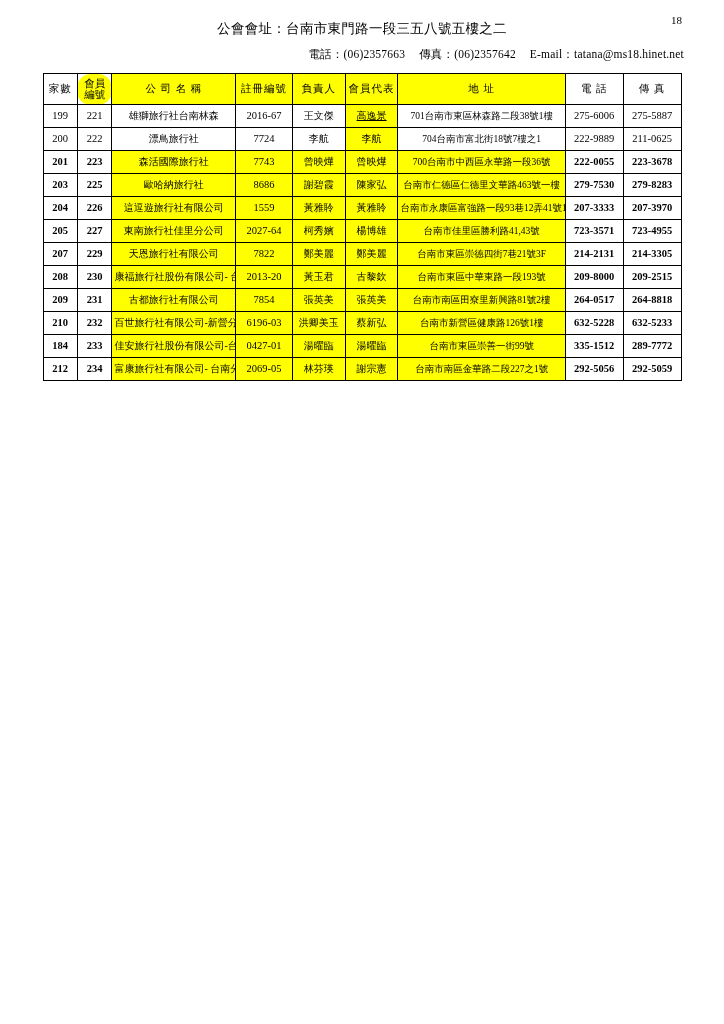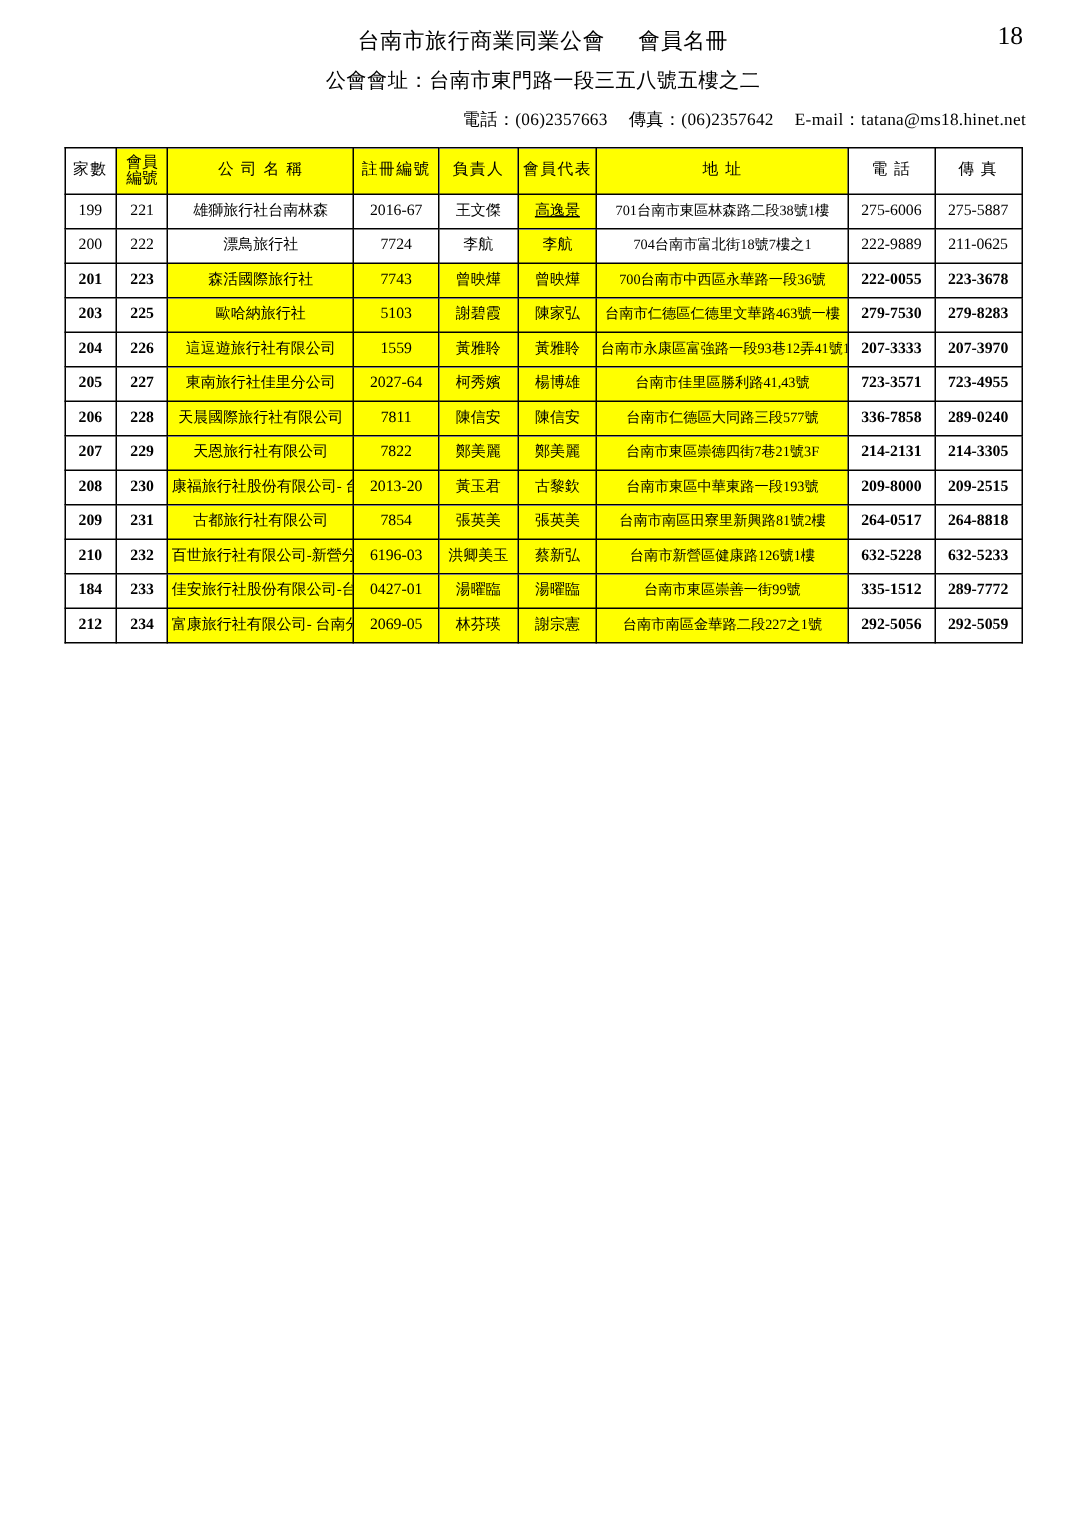--- a/index.html
+++ b/index.html
@@ -19,21 +19,21 @@
     width: 724px;
     height: 1024px;
     position: relative;
     box-sizing: border-box;
     padding: 12px 40px 0 40px;
   }
   .page-number {
     position: absolute;
     top: 14px;
     right: 42px;
-    font-size: 17px;
+    font-size: 11px;
     font-family: "Liberation Serif", serif;
     margin-left: 32px;
   }
   .doc-title {
     text-align: center;
     font-size: 14.5px;
     letter-spacing: 0.5px;
     margin-top: 6px;
     white-space: pre;
   }
@@ -76,20 +76,21 @@
   }
   table.members th {
     font-weight: normal;
     font-size: 10.5px;
     height: 26px;
     letter-spacing: 1px;
   }
   table.members th.two-line {
     line-height: 1.05;
     letter-spacing: 0px;
+    border-radius: 14px;
   }
   table.members tbody td {
     height: 18px;
   }
   col.c-count { width: 34px; }
   col.c-id    { width: 34px; }
   col.c-name  { width: 122px; }
   col.c-reg   { width: 56px; }
   col.c-resp  { width: 52px; }
   col.c-rep   { width: 52px; }
@@ -129,21 +130,20 @@
     background: #ffff00;
   }
 </style>
 </head>
 <body>
 
 <div class="page">
 
   <div class="page-number">18</div>
 
-  <div class="doc-title"><span>台南市旅行商業同業公會</span><span class="gap"></span><span>會員名冊</span></div>
 
   <div class="doc-subtitle">公會會址：台南市東門路一段三五八號五樓之二</div>
 
   <div class="doc-contact"><span>電話：(06)2357663</span><span class="sp"></span><span>傳真：(06)2357642</span><span class="sp"></span><span>E-mail：tatana@ms18.hinet.net</span></div>
 
   <table class="members">
     <colgroup>
       <col class="c-count">
       <col class="c-id">
       <col class="c-name">
@@ -201,21 +201,21 @@
           <td class="resp">曾映燁</td>
           <td class="rep">曾映燁</td>
           <td class="addr">700台南市中西區永華路一段36號</td>
           <td class="tel nohl">222-0055</td>
           <td class="tel nohl">223-3678</td>
         </tr>
         <tr class="hl">
           <td class="num nohl">203</td>
           <td class="num nohl">225</td>
           <td class="name">歐哈納旅行社</td>
-          <td class="reg">5103</td>
+          <td class="reg">8686</td>
           <td class="resp">謝碧霞</td>
           <td class="rep">陳家弘</td>
           <td class="addr">台南市仁德區仁德里文華路463號一樓</td>
           <td class="tel nohl">279-7530</td>
           <td class="tel nohl">279-8283</td>
         </tr>
         <tr class="hl">
           <td class="num nohl">204</td>
           <td class="num nohl">226</td>
           <td class="name">這逗遊旅行社有限公司</td>
@@ -231,31 +231,20 @@
           <td class="num nohl">227</td>
           <td class="name">東南旅行社佳里分公司</td>
           <td class="reg">2027-64</td>
           <td class="resp">柯秀嬪</td>
           <td class="rep">楊博雄</td>
           <td class="addr">台南市佳里區勝利路41,43號</td>
           <td class="tel nohl">723-3571</td>
           <td class="tel nohl">723-4955</td>
         </tr>
         <tr class="hl">
-          <td class="num nohl">206</td>
-          <td class="num nohl">228</td>
-          <td class="name">天晨國際旅行社有限公司</td>
-          <td class="reg">7811</td>
-          <td class="resp">陳信安</td>
-          <td class="rep">陳信安</td>
-          <td class="addr">台南市仁德區大同路三段577號</td>
-          <td class="tel nohl">336-7858</td>
-          <td class="tel nohl">289-0240</td>
-        </tr>
-        <tr class="hl">
           <td class="num nohl">207</td>
           <td class="num nohl">229</td>
           <td class="name">天恩旅行社有限公司</td>
           <td class="reg">7822</td>
           <td class="resp">鄭美麗</td>
           <td class="rep">鄭美麗</td>
           <td class="addr">台南市東區崇德四街7巷21號3F</td>
           <td class="tel nohl">214-2131</td>
           <td class="tel nohl">214-3305</td>
         </tr>

